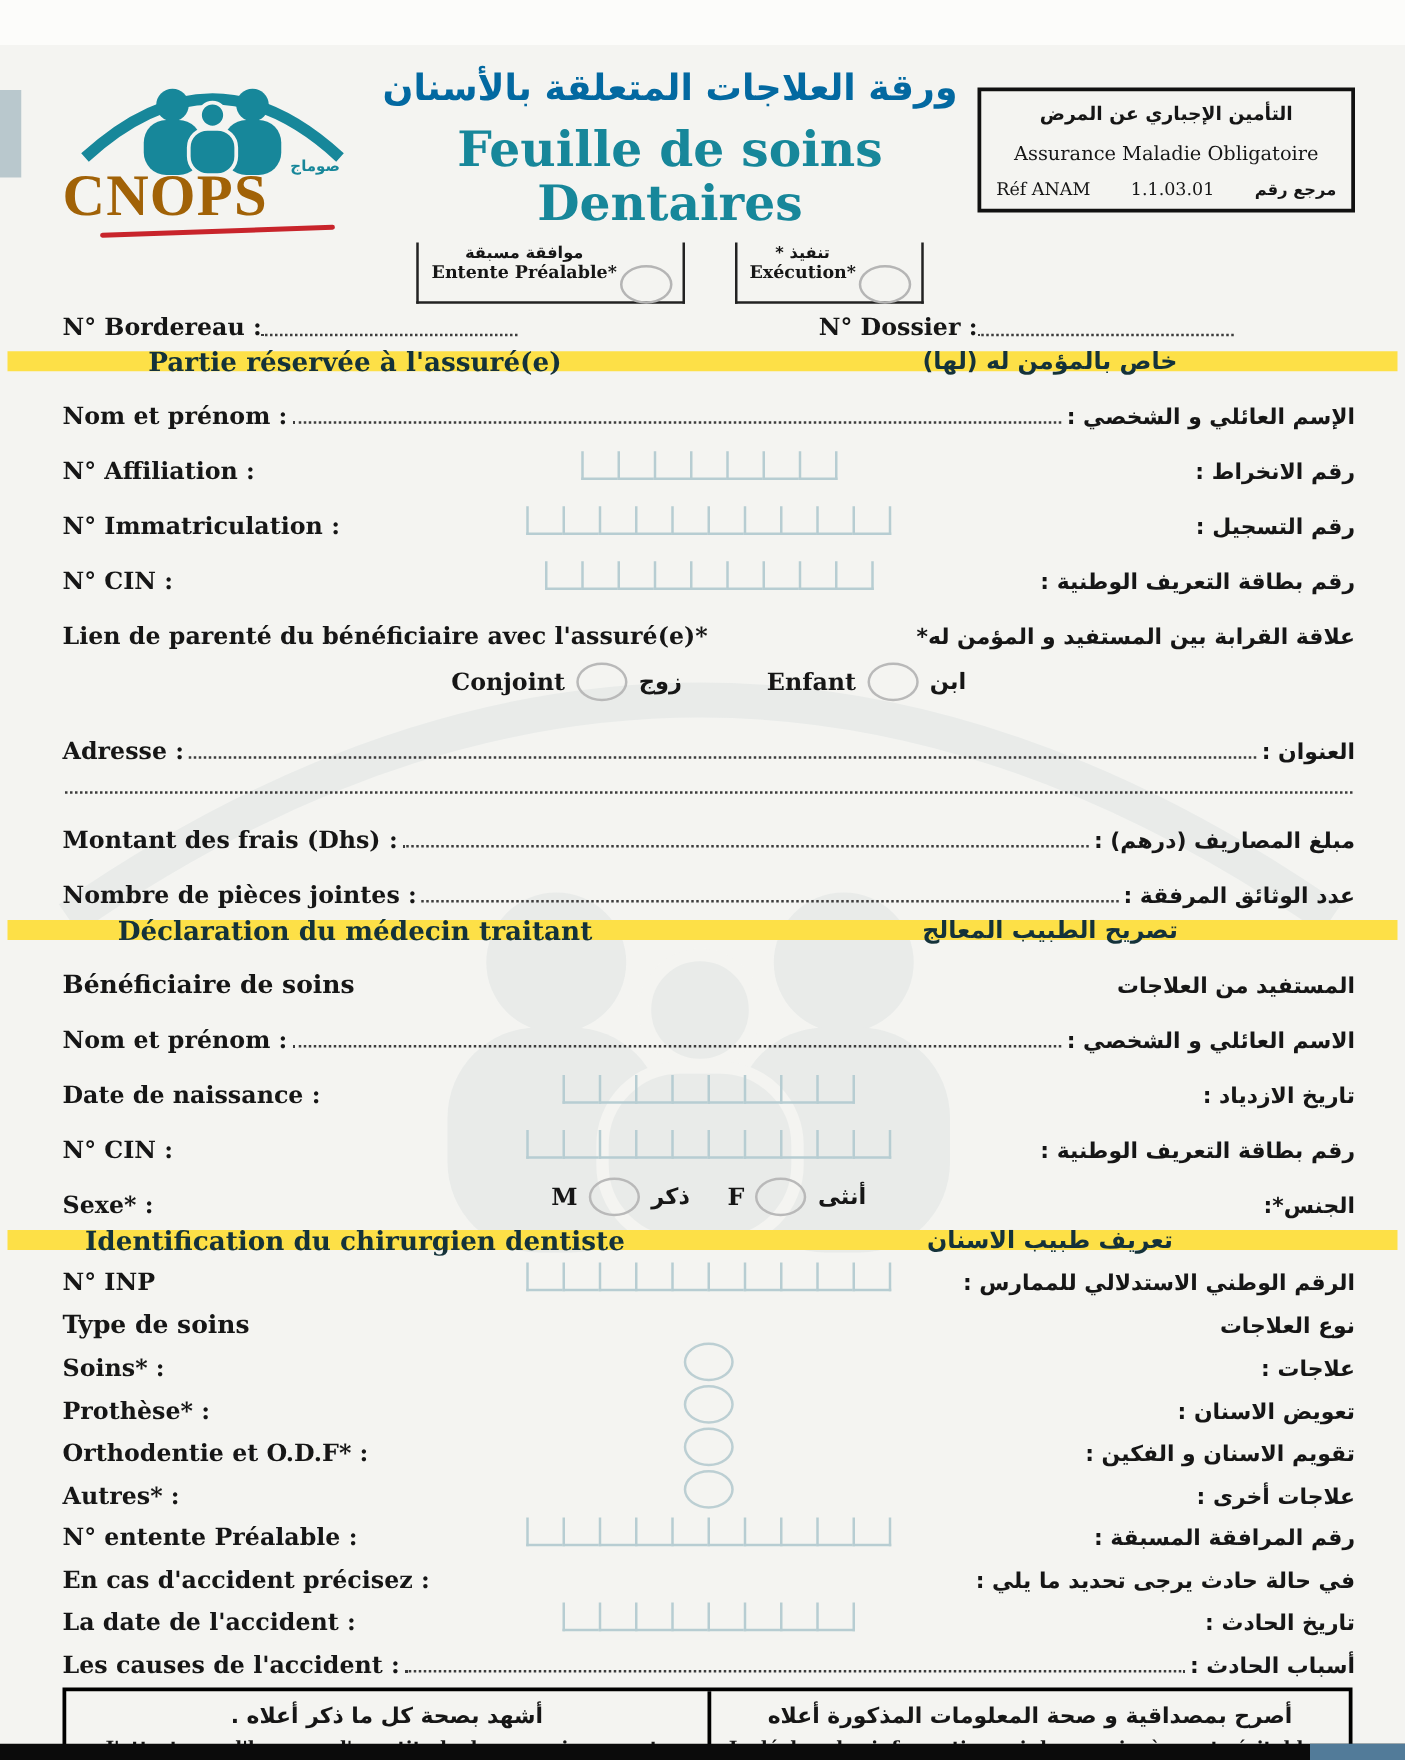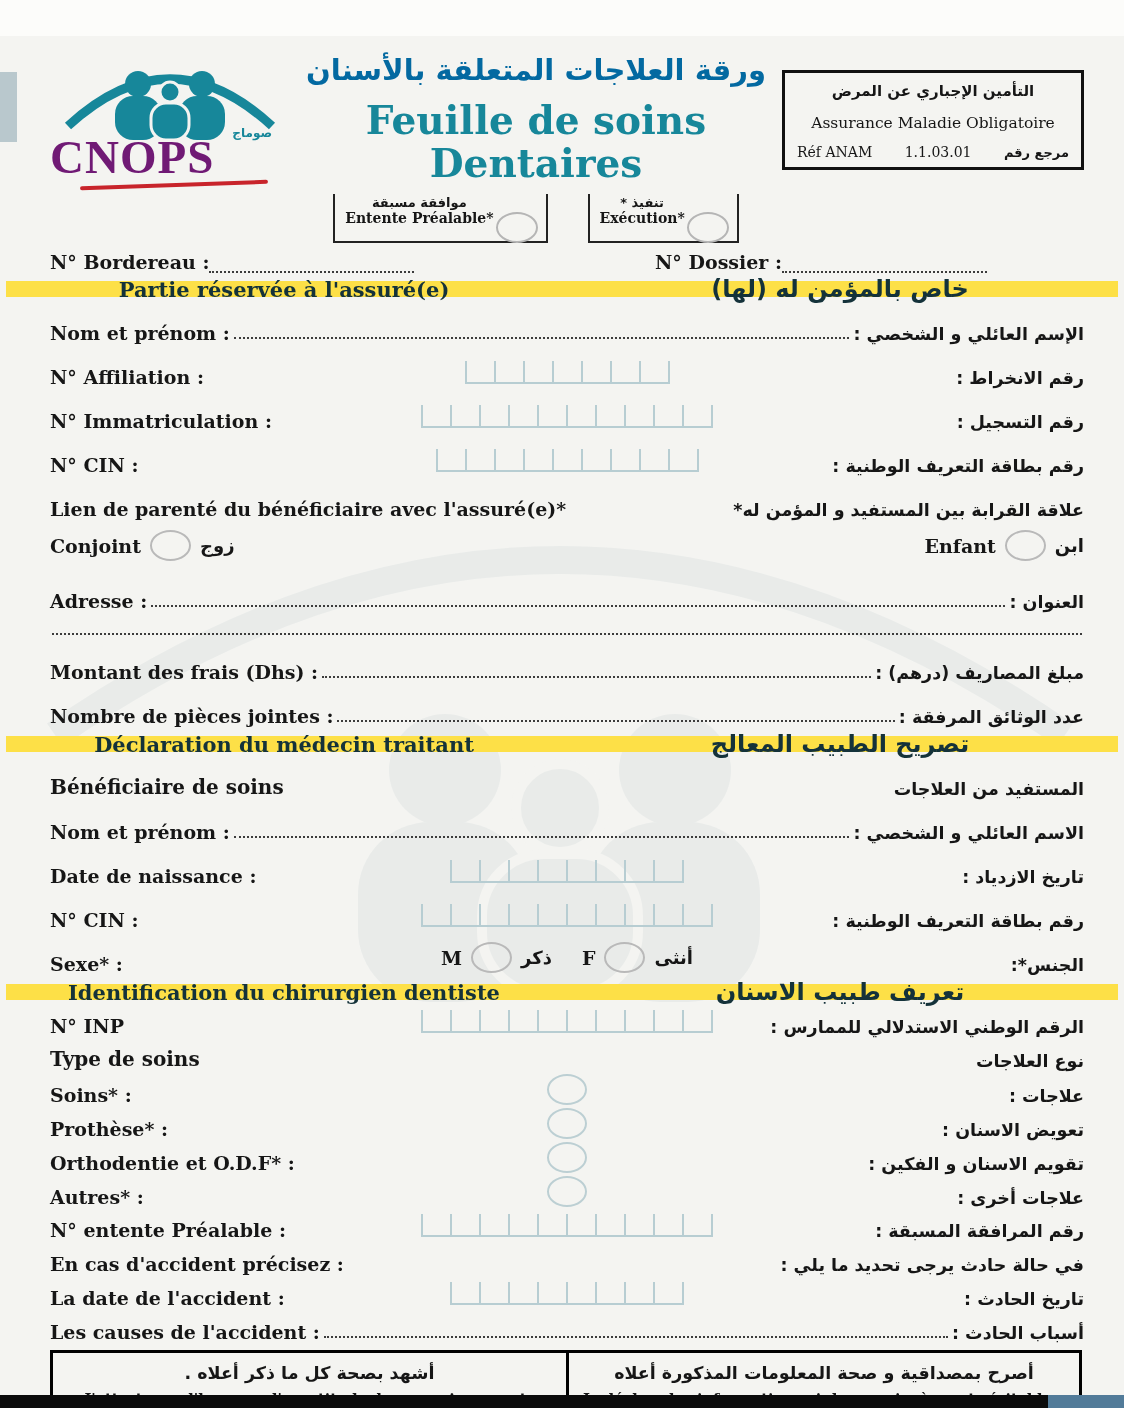--- a/index.html
+++ b/index.html
@@ -7,64 +7,64 @@
   .page{position:relative;width:1124px;height:1408px;background:#f4f4f1;overflow:hidden;}
   .top-strip{position:absolute;top:0;left:0;right:0;height:36px;background:#fcfcfa;}
   .edge-tab{position:absolute;left:0;top:72px;width:17px;height:70px;background:#b9c8cd;}
   .watermark{position:absolute;left:30px;top:470px;width:1060px;height:690px;opacity:.6;pointer-events:none;z-index:0;}
   .content{position:relative;z-index:1;}
   
   .hdr{display:flex;align-items:flex-start;padding:46px 40px 0 50px;}
   .logo{width:240px;flex:none;position:relative;}
   .logo svg{display:block;margin-left:10px;}
   .logo-word-wrap{position:relative;margin-top:-14px;}
-  .logo-word{font-family:"Liberation Serif",serif;font-weight:bold;font-size:47px;color:#701a75;letter-spacing:1px;line-height:1;}
+  .logo-word{font-family:"Liberation Serif",serif;font-weight:bold;font-size:47px;color:#a16207;letter-spacing:1px;line-height:1;}
   .logo-small{position:absolute;top:-8px;right:18px;font-size:12px;color:#17879a;}
   .logo-underline{width:188px;height:4px;background:#c8242b;border-radius:3px;transform:rotate(-2deg);margin:2px 0 0 30px;}
   .titles{flex:1;text-align:center;padding-top:8px;}
   .title-ar{font-size:29px;color:#0369a1;font-weight:bold;line-height:1.15;}
   .title-fr{font-family:"DejaVu Serif",serif;font-size:39px;color:#17879a;font-weight:bold;line-height:1.1;margin-top:12px;}
   .cb-row{display:flex;justify-content:center;gap:40px;margin-top:9px;}
   .cb{position:relative;border-left:2px solid #222;border-right:2px solid #222;border-bottom:2px solid #222;padding:1px 52px 15px 10px;text-align:center;}
   .cb-ar{font-size:13px;}
   .cb-fr{font-family:"DejaVu Serif",serif;font-weight:bold;font-size:14px;}
   .cb-oval{position:absolute;right:8px;top:38%;width:38px;height:27px;border:2px solid #b5b5b5;border-radius:50%;background:transparent;}
   .refbox{flex:none;width:272px;border:3px solid #111;padding:9px 12px 7px;margin-top:24px;text-align:center;}
   .amo-ar{font-size:15px;}
   .amo-fr{font-family:"DejaVu Serif",serif;font-size:15.5px;margin-top:14px;}
   .amo-ref{display:flex;justify-content:space-between;align-items:baseline;margin-top:12px;font-size:14px;}
   .amo-ref .rl{font-family:"DejaVu Serif",serif;}
   .amo-ref .ar{font-size:13px;}
   
   .numrow{display:flex;padding:8px 40px 2px 50px;}
-  .numitem{display:flex;align-items:flex-end;width:50%;}
+  .numitem{display:flex;width:50%;}
   .numitem.right{padding-left:88px;box-sizing:border-box;}
   .big{font-size:21px;}
   .dots{border-bottom:2.5px dotted #3c3c3c;height:16px;}
   .wfix{width:205px;}
   
   .band{background:#fde047;height:16px;display:flex;align-items:center;margin:6px 6px;}
   .band-fr{width:50%;text-align:center;font-family:"DejaVu Serif",serif;font-weight:bold;font-size:21px;color:#14323a;}
-  .band-ar{width:50%;text-align:center;font-size:24px;color:#14323a;}
+  .band-ar{width:50%;text-align:center;font-size:19px;color:#14323a;}
   .row{padding:0 40px 3px 50px;box-sizing:border-box;}
   .row-grid{display:grid;grid-template-columns:minmax(315px,auto) 1fr minmax(315px,auto);align-items:end;height:41px;}
   .row-flex{display:flex;align-items:flex-end;height:41px;}
   .compact .row-grid,.compact .row-flex{height:31px;}
   .row-oval{height:33px;}
   .lbl-fr{font-family:"DejaVu Serif",serif;font-weight:bold;font-size:19px;white-space:nowrap;}
   .lbl-ar{font-size:17.5px;text-align:right;white-space:nowrap;}
   .ar{font-family:"DejaVu Sans",sans-serif;font-weight:bold;direction:rtl;unicode-bidi:isolate;}
   .row-flex .dots{flex:1;margin:0 4px 5px 4px;}
   .fulldots{height:24px;}
   .fulldots .dots{flex:1;margin:0 2px 4px 2px;}
   .comb{display:flex;justify-self:center;margin-bottom:4px;}
   .comb .cell{width:27px;height:21px;border-left:2px solid #b7cdd2;border-bottom:2px solid #b7cdd2;}
   .comb .cell:last-child{border-right:2px solid #b7cdd2;}
   .oval{width:36px;height:27px;border:2px solid #bccfd3;border-radius:50%;justify-self:center;margin-bottom:1px;}
-  .row-options{display:flex;justify-content:space-between;align-items:center;gap:68px;height:45px;}
+  .row-options{display:flex;justify-content:center;align-items:center;gap:68px;height:45px;}
   .opt{display:flex;align-items:center;gap:9px;}
   .opt .o{width:37px;height:27px;border:2px solid #b9b9b9;border-radius:50%;}
   .opt .fr{font-family:"DejaVu Serif",serif;font-weight:bold;font-size:19px;}
   .opt .arl{font-size:18px;}
   .sexopts{display:flex;gap:30px;align-items:center;justify-self:center;margin-bottom:2px;}
   
   .attest{margin:4px 42px 0 50px;border:3px solid #000;display:grid;grid-template-columns:1fr 1fr;height:118px;background:transparent;}
   .att-cell{padding:10px 10px 0;display:flex;flex-direction:column;}
   .att-cell+.att-cell{border-left:3px solid #000;}
   .att-ar{text-align:center;font-size:17.5px;}

